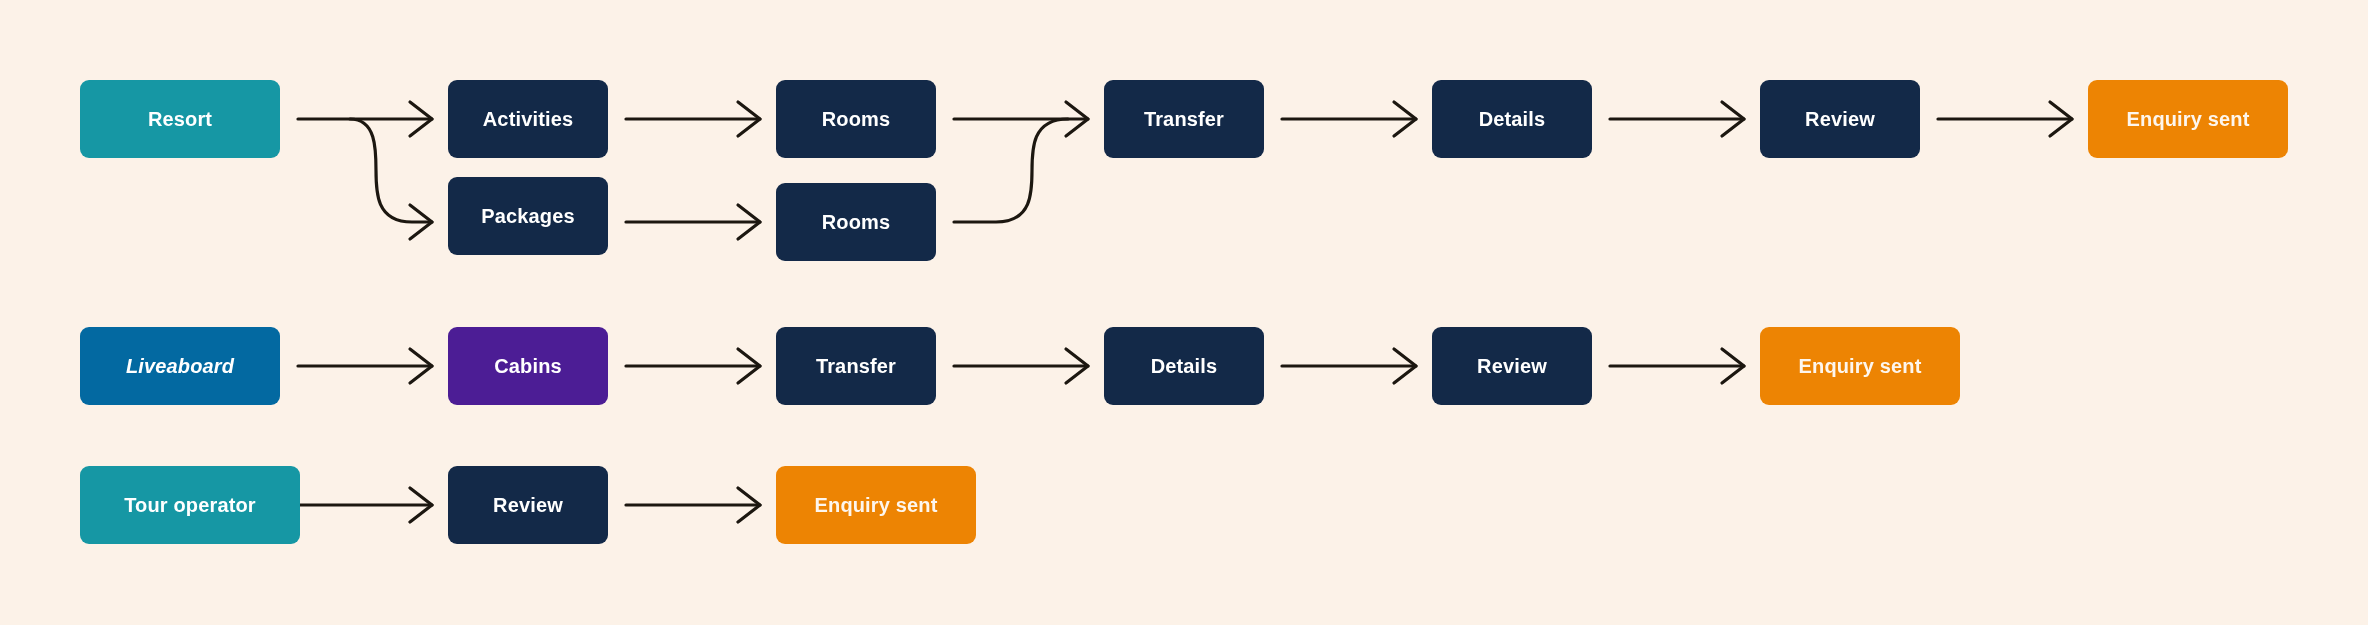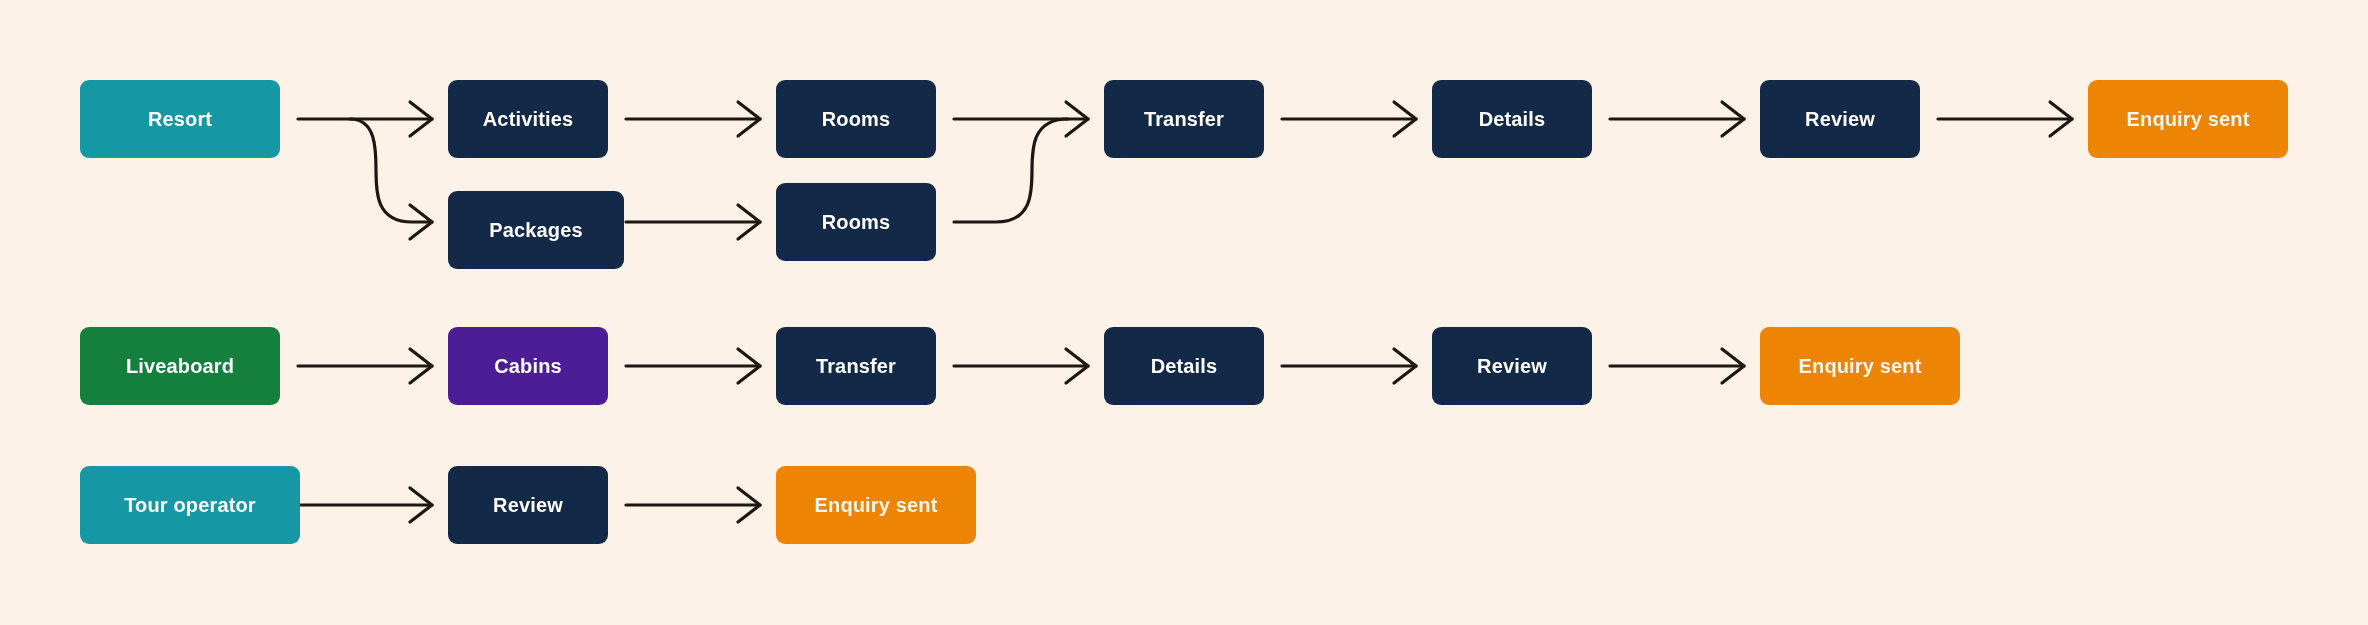--- a/index.html
+++ b/index.html
@@ -109,42 +109,42 @@
       </g>
   </svg>
 
   <div id="node-layer">
       <div class="node start" style="left: 80px; top: 80px; width: 200px; height: 78px; background: rgb(22, 151, 164);">
         <span class="node-label" style="color: rgb(255, 255, 255);">Resort</span>
       </div>
       <div class="node step" style="left: 448px; top: 80px; width: 160px; height: 78px; background: rgb(19, 41, 72);">
         <span class="node-label" style="color: rgb(255, 255, 255);">Activities</span>
       </div>
-      <div class="node step" style="left: 448px; top: 191px; width: 176px; height: 78px; background: rgb(19, 41, 72);">
+      <div class="node step" style="left: 448px; top: 177px; width: 160px; height: 78px; background: rgb(19, 41, 72);">
         <span class="node-label" style="color: rgb(255, 255, 255);">Packages</span>
       </div>
       <div class="node step" style="left: 776px; top: 80px; width: 160px; height: 78px; background: rgb(19, 41, 72);">
         <span class="node-label" style="color: rgb(255, 255, 255);">Rooms</span>
       </div>
       <div class="node step" style="left: 776px; top: 183px; width: 160px; height: 78px; background: rgb(19, 41, 72);">
         <span class="node-label" style="color: rgb(255, 255, 255);">Rooms</span>
       </div>
       <div class="node step" style="left: 1104px; top: 80px; width: 160px; height: 78px; background: rgb(19, 41, 72);">
         <span class="node-label" style="color: rgb(255, 255, 255);">Transfer</span>
       </div>
       <div class="node step" style="left: 1432px; top: 80px; width: 160px; height: 78px; background: rgb(19, 41, 72);">
         <span class="node-label" style="color: rgb(255, 255, 255);">Details</span>
       </div>
       <div class="node step" style="left: 1760px; top: 80px; width: 160px; height: 78px; background: rgb(19, 41, 72);">
         <span class="node-label" style="color: rgb(255, 255, 255);">Review</span>
       </div>
       <div class="node end" style="left: 2088px; top: 80px; width: 200px; height: 78px; background: rgb(237, 132, 3);">
         <span class="node-label" style="color: rgb(253, 246, 238);">Enquiry sent</span>
       </div>
-      <div class="node start" style="left: 80px; top: 327px; width: 200px; height: 78px; background: #15803d;">
+      <div class="node start" style="left: 80px; top: 327px; width: 200px; height: 78px; background: #0369a1; font-style: italic;">
         <span class="node-label" style="color: rgb(255, 255, 255);">Liveaboard</span>
       </div>
       <div class="node step" style="left: 448px; top: 327px; width: 160px; height: 78px; background: #4c1d95;">
         <span class="node-label" style="color: rgb(255, 255, 255);">Cabins</span>
       </div>
       <div class="node step" style="left: 776px; top: 327px; width: 160px; height: 78px; background: rgb(19, 41, 72);">
         <span class="node-label" style="color: rgb(255, 255, 255);">Transfer</span>
       </div>
       <div class="node step" style="left: 1104px; top: 327px; width: 160px; height: 78px; background: rgb(19, 41, 72);">
         <span class="node-label" style="color: rgb(255, 255, 255);">Details</span>

